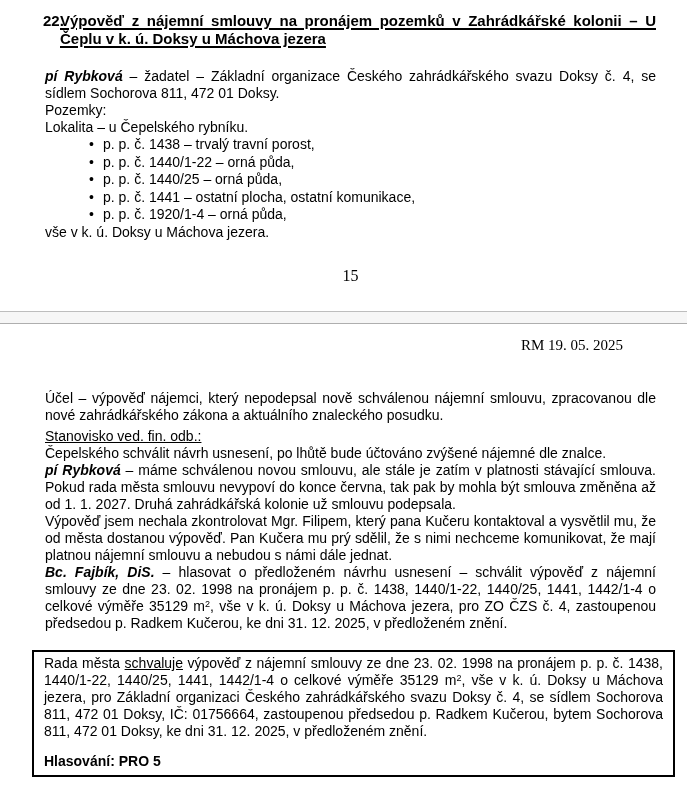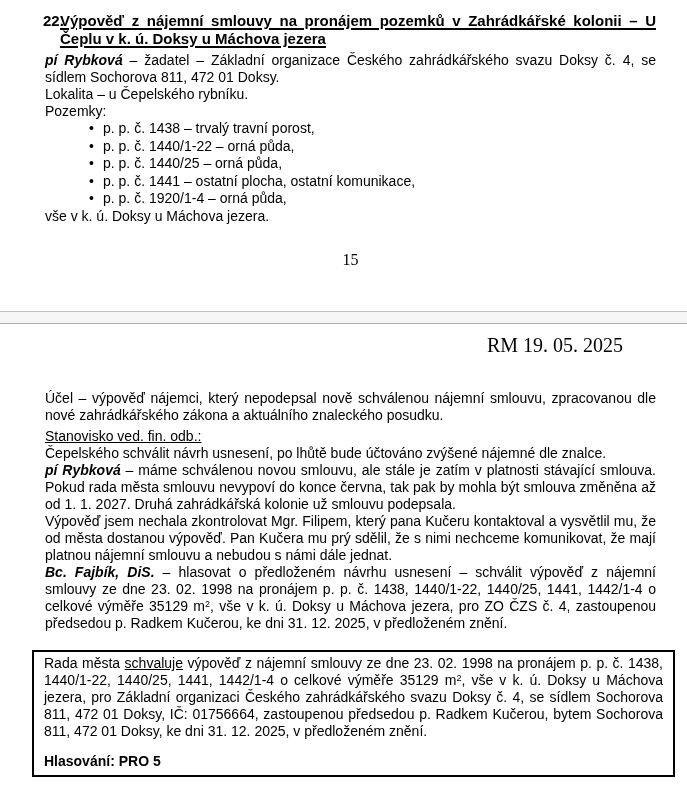--- a/index.html
+++ b/index.html
@@ -34,21 +34,21 @@
   .heading-num { flex: none; width: 17px; }
   .heading-title {
     flex: 1;
     text-align: justify;
     text-decoration: underline;
     text-decoration-thickness: 2px;
     text-underline-offset: 2px;
   }
 
   .para { text-align: justify; margin: 0; }
-  .applicant { margin-top: 4px; }
+  .applicant { margin-top: 20px; }
   .bi { font-weight: bold; font-style: italic; }
   .u  { text-decoration: underline; }
 
   .parcels { margin: 0; padding: 0 0 0 43px; }
   .parcels li {
     list-style: none;
     position: relative;
     padding-left: 15px;
     line-height: 17.5px;
   }
@@ -57,21 +57,21 @@
   .pagenum {
     font-family: "Liberation Serif", serif;
     font-size: 16px;
     line-height: 18px;
     text-align: center;
     margin-top: 26px;
   }
 
   .rm-header {
     font-family: "Liberation Serif", serif;
-    font-size: 20px;
+    font-size: 15px;
     line-height: 18px;
     text-align: right;
     padding-right: 33px;
   }
 
   .ucel { margin-top: 36px; }
   .stanovisko-h { margin-top: 4px; text-decoration: underline; }
 
   sup.sq {
     font-size: 9px;
@@ -91,22 +91,22 @@
 <body>
 
 <div class="page page1">
   <div class="heading">
     <span class="heading-num">22.</span>
     <span class="heading-title">Výpověď z nájemní smlouvy na pronájem pozemků v Zahrádkářské kolonii – U Čeplu v k. ú. Doksy u Máchova jezera</span>
   </div>
 
   <p class="para applicant"><span class="bi">pí Rybková</span><span> – žadatel – Základní organizace Českého zahrádkářského svazu Doksy č. 4, se sídlem Sochorova 811, 472 01 Doksy.</span></p>
 
+  <div>Pozemky:</div>
   <div>Lokalita – u Čepelského rybníku.</div>
-  <div>Pozemky:</div>
 
   <ul class="parcels">
     <li>p. p. č. 1438 – trvalý travní porost,</li>
     <li>p. p. č. 1440/1-22 – orná půda,</li>
     <li>p. p. č. 1440/25 – orná půda,</li>
     <li>p. p. č. 1441 – ostatní plocha, ostatní komunikace,</li>
     <li>p. p. č. 1920/1-4 – orná půda,</li>
   </ul>
   <div>vše v k. ú. Doksy u Máchova jezera.</div>
 

